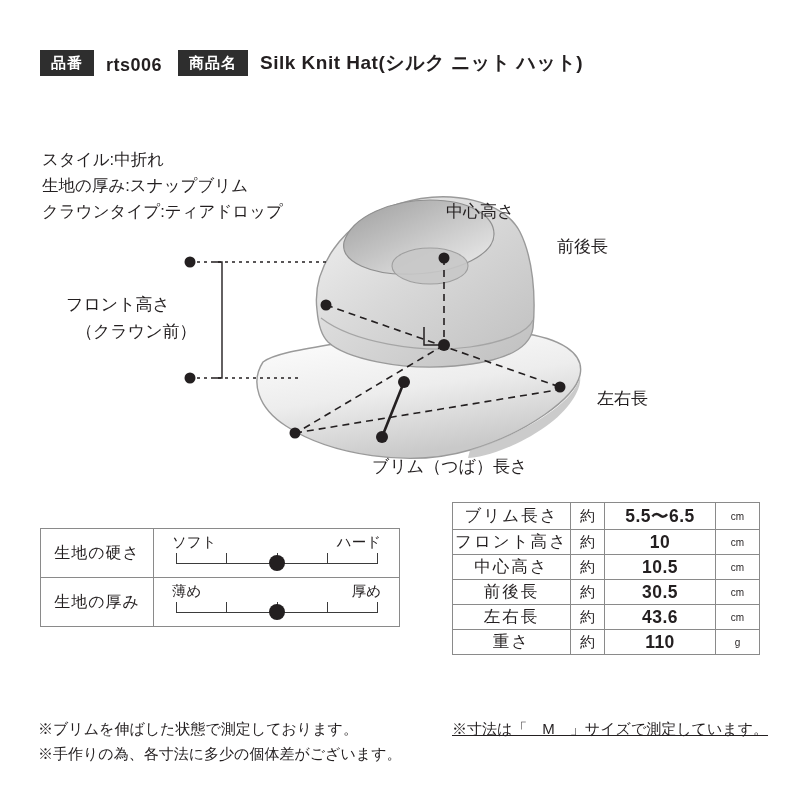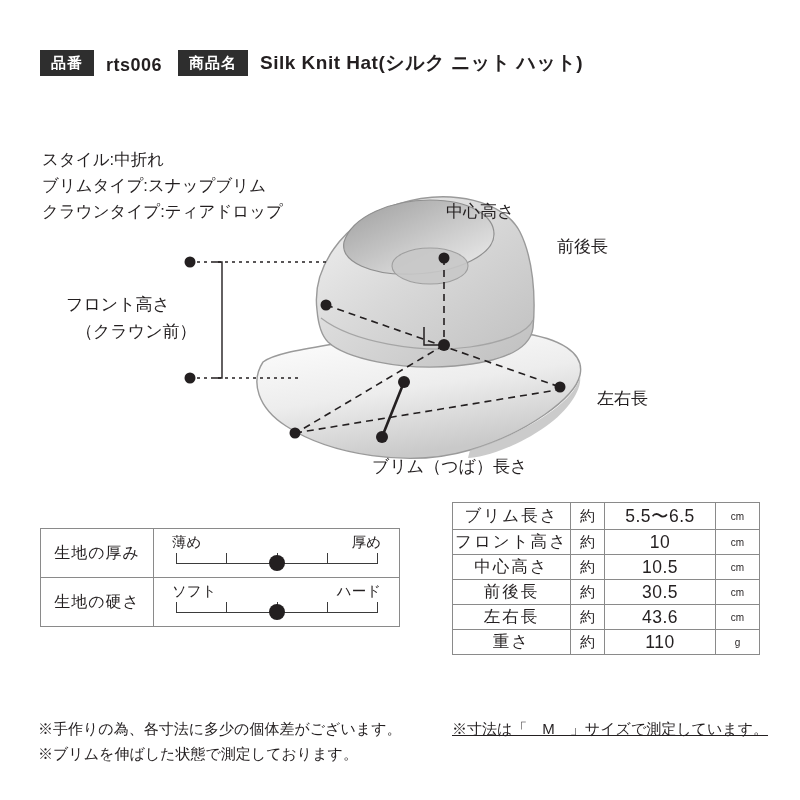--- a/index.html
+++ b/index.html
@@ -101,21 +101,21 @@
   .rtable td {
     border:1px solid #8a8a8a;
     height:24px;
     font-size:16.5px;
     color:#231f20;
   }
   .rtable td.name {
     width:118px; text-align:center; letter-spacing:2px;
   }
   .rtable td.approx { width:34px; text-align:center; font-size:15px; }
-  .rtable td.value { text-align:center; font-size:17.5px; letter-spacing:.5px; }
+  .rtable td.value { text-align:center; font-size:17.5px; letter-spacing:.5px;font-weight:bold; }
   .rtable td.unit { width:44px; text-align:center; font-size:10px; }
 
   
   .notes-left {
     position:absolute; left:38px; top:716px;
     font-size:15px; line-height:25px; color:#231f20;
   }
   .notes-right {
     position:absolute; left:452px; top:716px;
     font-size:15px; line-height:25px; color:#231f20;text-decoration:underline;
@@ -126,21 +126,21 @@
 
 <div class="header">
   <span class="tag">品番</span>
   <span class="tag-val code">rts006</span>
   <span class="tag">商品名</span>
   <span class="tag-val">Silk Knit Hat(シルク ニット ハット)</span>
 </div>
 
 <div class="spec-lines">
   <div>スタイル:中折れ</div>
-  <div>ブリムタイプ:スナップブリム</div>
+  <div>生地の厚み:スナップブリム</div>
   <div>クラウンタイプ:ティアドロップ</div>
 </div>
 
 <div class="diagram">
   <svg width="800" height="340" viewBox="0 0 800 340">
     <defs>
       <linearGradient id="crownGrad" x1="0" y1="0" x2="1" y2="1">
         <stop offset="0%" stop-color="#f2f2f2"></stop>
         <stop offset="45%" stop-color="#d9d9d9"></stop>
         <stop offset="100%" stop-color="#bfbfbf"></stop>
@@ -210,57 +210,57 @@
   <div class="dlabel" style="left:557px; top:85px;">前後長</div>
   <div class="dlabel" style="left:597px; top:237px;">左右長</div>
   <div class="dlabel" style="left:372px; top:305px;">ブリム（つば）長さ</div>
   <div class="dlabel" style="left:66px; top:143px;">フロント高さ</div>
   <div class="dlabel" style="left:76px; top:170px;">（クラウン前）</div>
 </div>
 
 <table class="ltable">
   <tbody>
     <tr>
+      <td class="lab">生地の硬さ</td>
+      <td class="scale-cell">
+        <div class="scale-wrap">
+          <div class="scale-ends">
+            <span>ソフト</span>
+            <span>ハード</span>
+          </div>
+          <div class="scale-axis">
+            <span class="tick" style="left:0%"></span>
+            <span class="tick" style="left:25%"></span>
+            <span class="tick" style="left:50%"></span>
+            <span class="tick" style="left:75%"></span>
+            <span class="tick" style="left:100%"></span>
+            <span class="dot" style="left:50%"></span>
+          </div>
+        </div>
+      </td>
+    </tr>
+    <tr>
       <td class="lab">生地の厚み</td>
       <td class="scale-cell">
         <div class="scale-wrap">
           <div class="scale-ends">
             <span>薄め</span>
             <span>厚め</span>
           </div>
           <div class="scale-axis">
             <span class="tick" style="left:0%"></span>
             <span class="tick" style="left:25%"></span>
             <span class="tick" style="left:50%"></span>
             <span class="tick" style="left:75%"></span>
             <span class="tick" style="left:100%"></span>
             <span class="dot" style="left:50%"></span>
           </div>
         </div>
       </td>
     </tr>
-    <tr>
-      <td class="lab">生地の硬さ</td>
-      <td class="scale-cell">
-        <div class="scale-wrap">
-          <div class="scale-ends">
-            <span>ソフト</span>
-            <span>ハード</span>
-          </div>
-          <div class="scale-axis">
-            <span class="tick" style="left:0%"></span>
-            <span class="tick" style="left:25%"></span>
-            <span class="tick" style="left:50%"></span>
-            <span class="tick" style="left:75%"></span>
-            <span class="tick" style="left:100%"></span>
-            <span class="dot" style="left:50%"></span>
-          </div>
-        </div>
-      </td>
-    </tr>
   </tbody>
 </table>
 
 <table class="rtable">
   <tbody>
     <tr>
       <td class="name">ブリム長さ</td>
       <td class="approx">約</td>
       <td class="value">5.5〜6.5</td>
       <td class="unit">cm</td>
@@ -292,18 +292,18 @@
     <tr>
       <td class="name">重さ</td>
       <td class="approx">約</td>
       <td class="value">110</td>
       <td class="unit">g</td>
     </tr>
   </tbody>
 </table>
 
 <div class="notes-left">
+  <div>※ブリムを伸ばした状態で測定しております。</div>
   <div>※手作りの為、各寸法に多少の個体差がございます。</div>
-  <div>※ブリムを伸ばした状態で測定しております。</div>
 </div>
 <div class="notes-right">
   <div>※寸法は「　M　」サイズで測定しています。</div>
 </div>
 
 </body></html>

